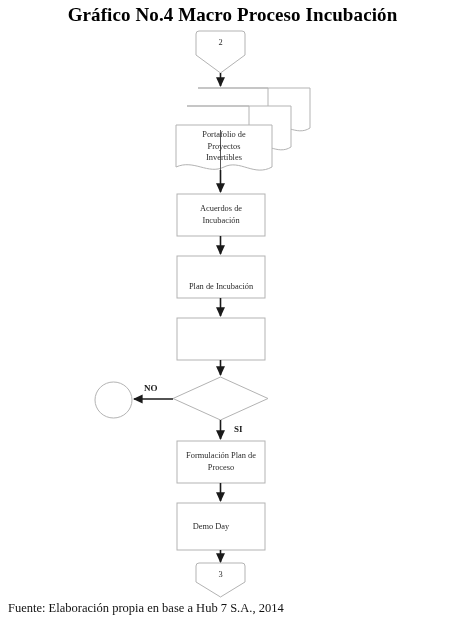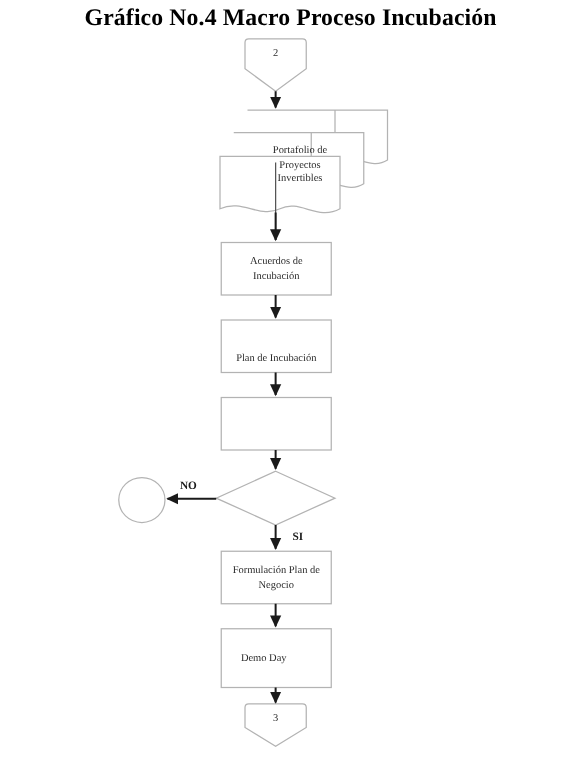--- a/index.html
+++ b/index.html
@@ -107,36 +107,37 @@
     <line x1="220.5" y1="298" x2="220.5" y2="316" stroke="#1a1a1a" stroke-width="1.6" marker-end="url(#arrowhead)"></line>
     <line x1="220.5" y1="360" x2="220.5" y2="375" stroke="#1a1a1a" stroke-width="1.6" marker-end="url(#arrowhead)"></line>
     <line x1="173" y1="399" x2="134" y2="399" stroke="#1a1a1a" stroke-width="1.6" marker-end="url(#arrowhead)"></line>
     <line x1="220.5" y1="420" x2="220.5" y2="439" stroke="#1a1a1a" stroke-width="1.6" marker-end="url(#arrowhead)"></line>
     <line x1="220.5" y1="483" x2="220.5" y2="501" stroke="#1a1a1a" stroke-width="1.6" marker-end="url(#arrowhead)"></line>
     <line x1="220.5" y1="550" x2="220.5" y2="562" stroke="#1a1a1a" stroke-width="1.6" marker-end="url(#arrowhead)"></line>
   </svg>
 
   <div class="connector-label" style="left:196px; top:38px; width:49px;">2</div>
 
-  <div class="node-label" style="left:176px; top:114px; width:96px;padding-left:16px;">Portafolio de
+  <div class="node-label" style="left:176px; top:129px; width:96px;">Portafolio de
 Proyectos
 Invertibles</div>
 
   <div class="node-label" style="left:177px; top:203px; width:88px;">Acuerdos de
 Incubación</div>
 
   <div class="node-label" style="left:173px; top:281px; width:96px;">Plan de Incubación</div>
 
 
 
   <div class="node-label" style="left:171px; top:450px; width:100px;">Formulación Plan de
-Negocio</div>
+Proceso</div>
 
   <div class="node-label" style="left:177px; top:521px; width:68px;">Demo Day</div>
 
   <div class="connector-label" style="left:196px; top:570px; width:49px;">3</div>
 
   <div class="edge-label" style="left:144px; top:383px;">NO</div>
 
   <div class="edge-label" style="left:234px; top:424px;">SI</div>
 
+  <div id="source-note">Fuente: Elaboración propia en base a Hub 7 S.A., 2014</div>
 
 </div>
 
 </body></html>

